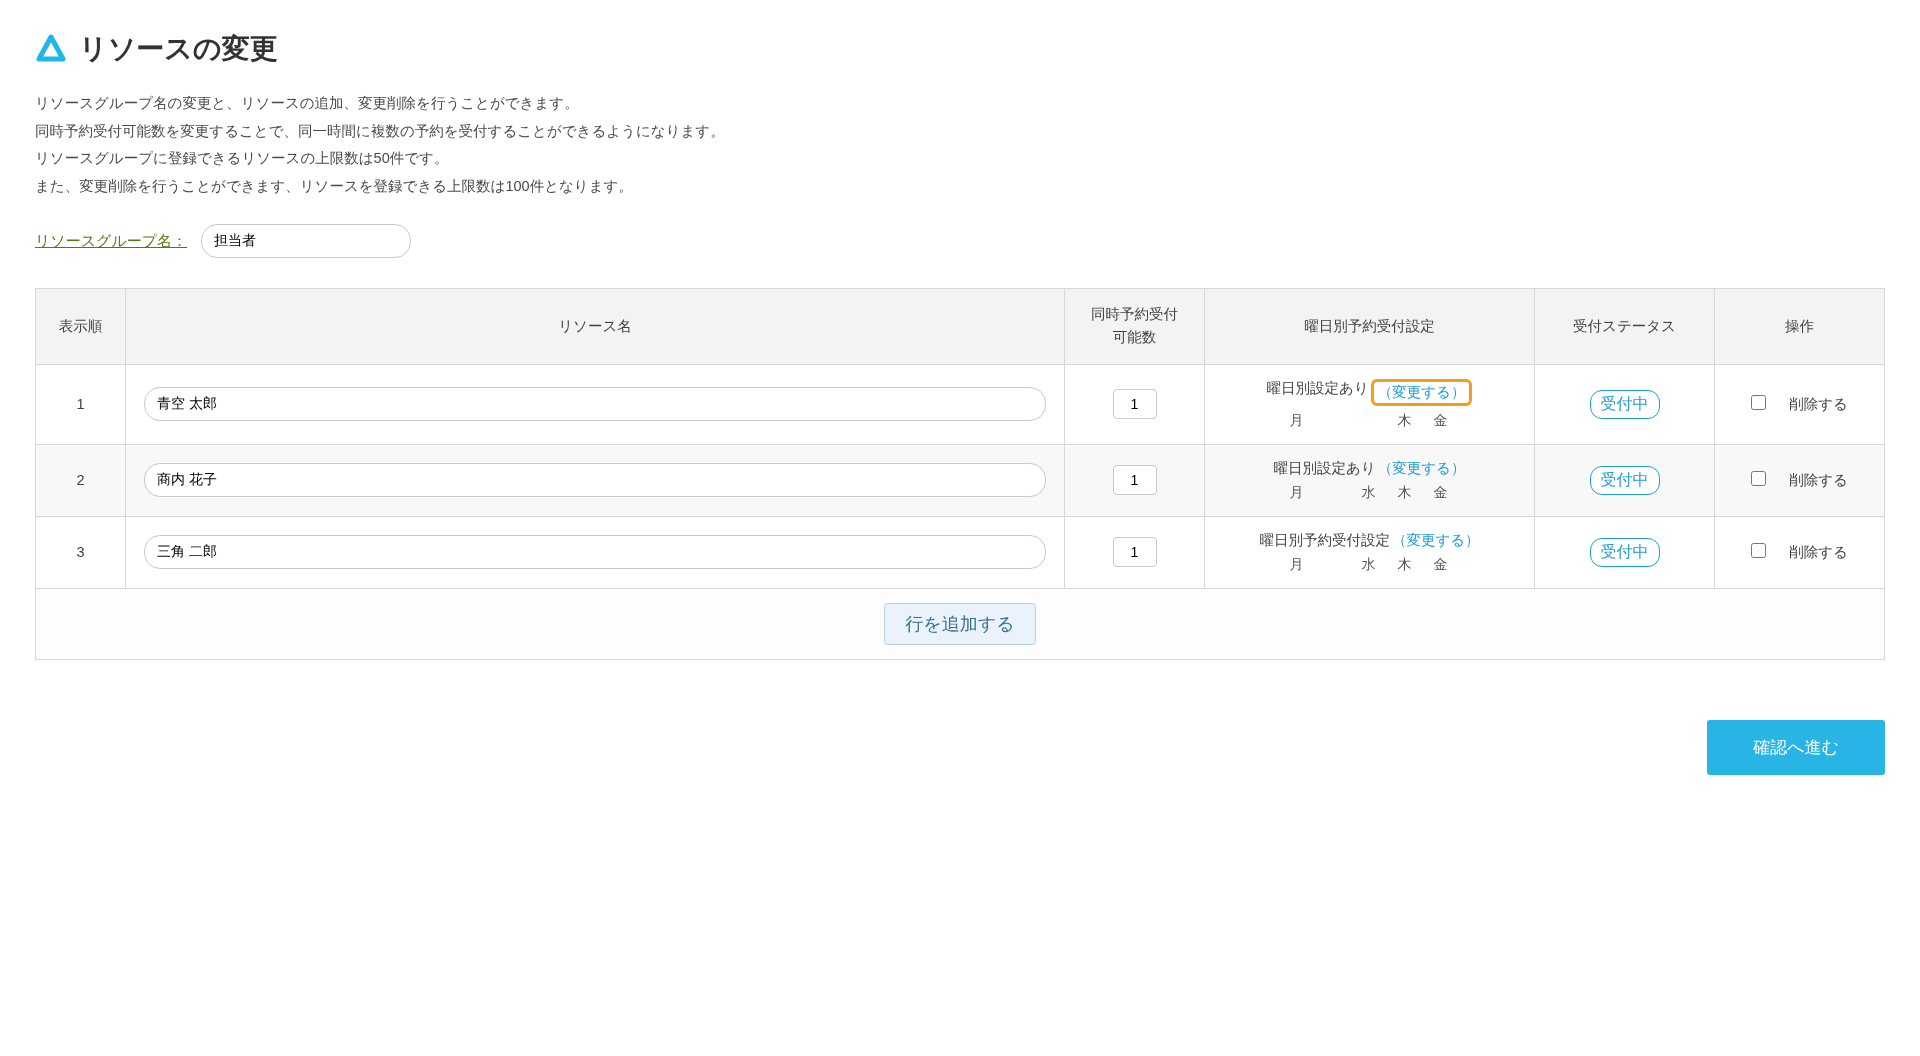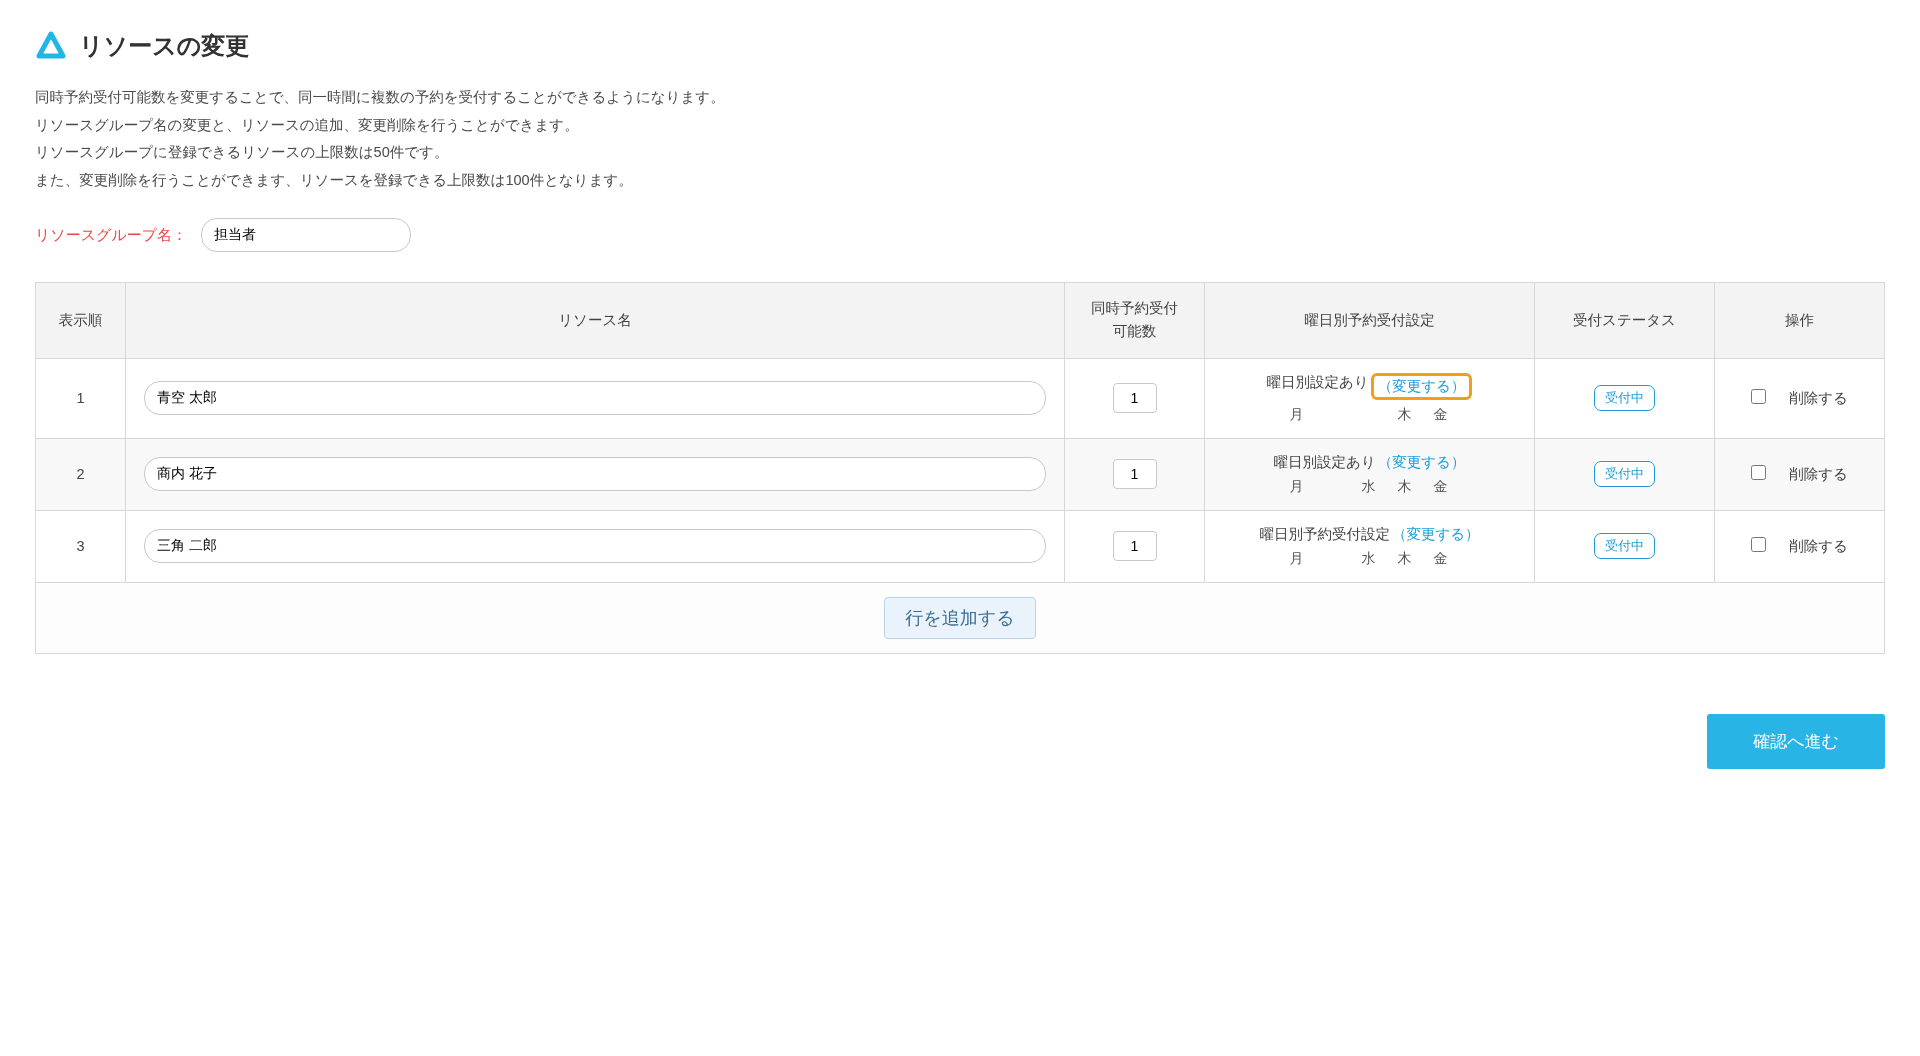--- a/index.html
+++ b/index.html
@@ -18,39 +18,40 @@
     display: flex;
     align-items: center;
     gap: 12px;
     margin-bottom: 22px;
   }
   .logo-triangle {
     width: 32px;
     height: 32px;
   }
   .page-title {
-    font-size: 24px;
+    font-size: 28px;
     font-weight: 700;
     color: #323232;
   }
   .description {
     line-height: 1.9;
     color: #4a4a4a;
     margin-bottom: 24px;
     font-size: 14.5px;
   }
   .group-name-row {
     display: flex;
     align-items: center;
     gap: 14px;
     margin-bottom: 30px;
     font-size: 15px;
   }
   .group-name-label {
-    color: #ef4444;
+    color: #4d7c0f;
+    text-decoration: underline;
   }
   .text-input {
     border: 1px solid #c9c9c9;
     border-radius: 16px;
     padding: 8px 12px;
     font-size: 14px;
     min-width: 210px;
   }
   .resource-name-input {
     width: 100%;
@@ -127,23 +128,23 @@
     letter-spacing: 2px;
   }
   .days-list span.off {
     visibility: hidden;
   }
 
   .status-badge {
     display: inline-block;
     border: 1px solid #1d9cd8;
     color: #1d9cd8;
-    border-radius: 7px;
+    border-radius: 12px;
     padding: 3px 10px;
-    font-size: 13px;
+    font-size: 16px;
     background: #fff;
   }
 
   .delete-wrap {
     display: inline-flex;
     align-items: flex-start;
     gap: 23px;
   }
   .delete-wrap input[type="checkbox"] {
     width: 15px;
@@ -186,22 +187,22 @@
 <body>
 
 <div class="page-header">
   <svg class="logo-triangle" viewBox="0 0 32 32">
     <path d="M16 4 L28 26 L4 26 Z" fill="none" stroke="#1fb7e8" stroke-width="5" stroke-linejoin="round" stroke-linecap="round"></path>
   </svg>
   <h1 class="page-title">リソースの変更</h1>
 </div>
 
 <div class="description">
+  <div>リソースグループ名の変更と、リソースの追加、変更削除を行うことができます。</div>
   <div>同時予約受付可能数を変更することで、同一時間に複数の予約を受付することができるようになります。</div>
-  <div>リソースグループ名の変更と、リソースの追加、変更削除を行うことができます。</div>
   <div>リソースグループに登録できるリソースの上限数は50件です。</div>
   <div>また、変更削除を行うことができます、リソースを登録できる上限数は100件となります。</div>
 </div>
 
 <div class="group-name-row">
   <span class="group-name-label">リソースグループ名：</span>
   <input type="text" class="text-input" value="担当者" style="">
 </div>
 
 <table class="resource-table">

